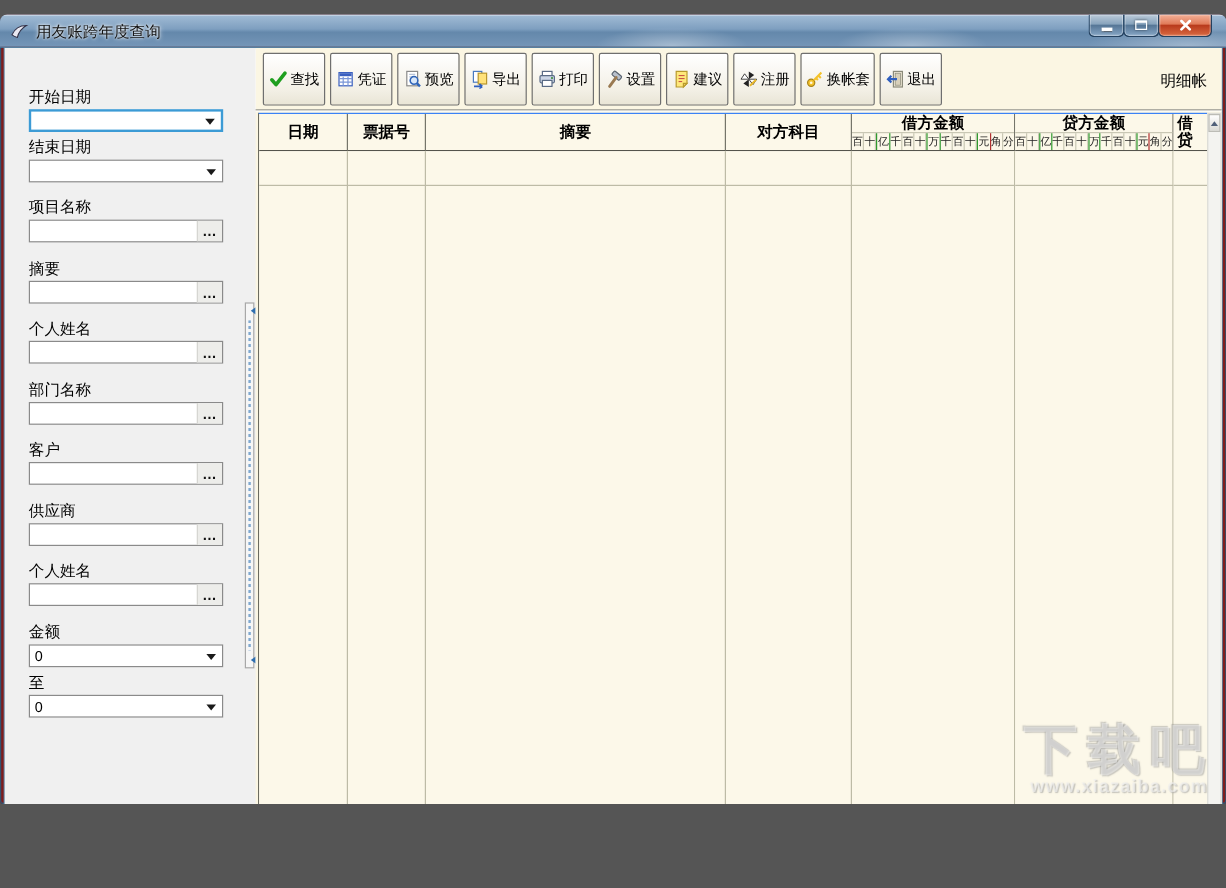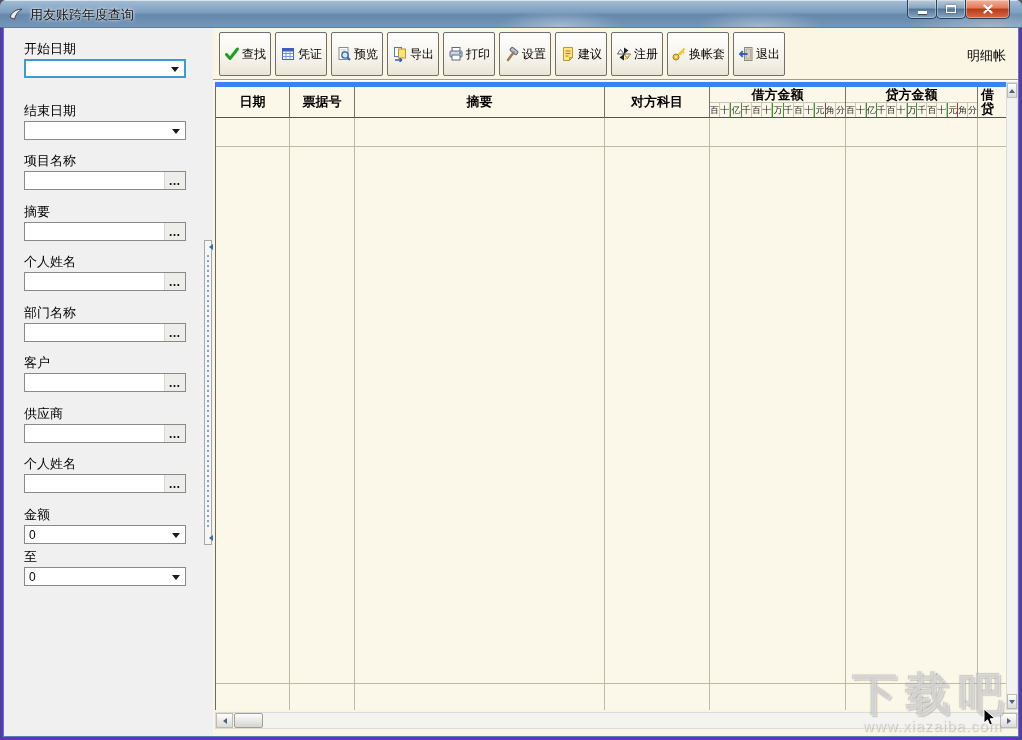--- a/index.html
+++ b/index.html
@@ -1,20 +1,20 @@
 <!DOCTYPE html>
 <html><head>
 <meta charset="utf-8">
 <style>
   * { margin:0; padding:0; box-sizing:border-box; }
   html,body { background:#555; }
   body { font-family:"Liberation Sans","DejaVu Sans",sans-serif; }
 
-  .window { position:relative; width:1022px; height:740px; margin:0 auto;
-    background:#6d28d9; border-radius:6px 6px 3px 3px; overflow:hidden;
+  .window { position:relative; width:1022px; height:658px; margin:12px auto;
+    background:#7f1d1d; border-radius:6px 6px 3px 3px; overflow:hidden;
     box-shadow:0 0 0 1px #33536f inset; }
 
   
   .titlebar { position:absolute; left:0; top:0; width:100%; height:28px;
     background:
       radial-gradient(ellipse 90px 22px at 560px 26px, rgba(255,255,255,.35), rgba(255,255,255,0) 70%),
       radial-gradient(ellipse 90px 22px at 760px 26px, rgba(255,255,255,.32), rgba(255,255,255,0) 70%),
       radial-gradient(ellipse 120px 24px at 990px 26px, rgba(255,255,255,.30), rgba(255,255,255,0) 70%),
       linear-gradient(180deg,#a3bdd6 0%,#7e9fc0 45%,#6488ab 55%,#7596b8 100%);
     border-bottom:1px solid #4a6e90; }
@@ -38,21 +38,21 @@
   .glyph-max { width:10px; height:8px; border:1px solid #fff; border-top-width:2px;
     box-shadow:0 0 2px rgba(0,0,0,.5); }
 
   
   .content { position:absolute; left:4px; top:28px; width:1014px; height:708px;
     background:#f0f0f0; box-shadow:0 0 0 1px #58809f; }
 
   
   .sidebar { position:absolute; left:0; top:0; width:209px; height:708px; background:#f0f0f0; }
   .fgroup { position:absolute; left:20px; width:162px; }
-  .g0{top:12px}.g1{top:74px}.g2{top:124px}.g3{top:175px}.g4{top:225px}.g5{top:276px}
+  .g0{top:32px}.g1{top:74px}.g2{top:124px}.g3{top:175px}.g4{top:225px}.g5{top:276px}
   .g6{top:326px}.g7{top:377px}.g8{top:427px}.g9{top:478px}.g10{top:520px}
   .flabel { height:16px; font-size:13px; color:#000; }
   .fbox { margin-top:3px; height:19px; background:#fff; border:1px solid #8a8a8a;
     display:flex; align-items:center; }
   .fbox[data-focused="true"] { border:2px solid #3c9bd5; }
   .fval { flex:1; padding-left:4px; font-size:12px; color:#000; overflow:hidden; white-space:nowrap; }
   .combo-btn { width:18px; height:100%; display:flex; align-items:center; justify-content:center; }
   .tri-down { width:0; height:0; border:4px solid transparent; border-top:5px solid #1a1a1a; margin-top:5px; }
   .ellipsis-btn { width:21px; height:100%; background:#ededea; border-left:1px solid #d6d6d2;
     display:flex; align-items:center; justify-content:center; font-size:12px; font-weight:bold;
@@ -78,21 +78,21 @@
     display:flex; flex-direction:row; align-items:center; justify-content:center; gap:2px; }
   .tb-btn.wide { width:62px; }
   .tb-btn .lbl { font-size:12px; color:#000; line-height:13px; }
   .tb-btn svg { width:16px; height:16px; }
   .mode-label { position:absolute; right:12px; top:19px; font-size:13px; color:#000;text-align:right; }
 
   
   .grid { position:absolute; left:2px; top:54px; width:791px; height:628px;
     display:grid; grid-template-columns:74px 65px 250px 105px 136px 132px 29px;
     grid-template-rows:31px 29px 1fr 27px;
-    background:#fcf8e9; border-left:1px solid #6b6b60; border-top:5px solid #3b82f6; }
+    background:#fcf8e9; border-left:1px solid #6b6b60; border-top:1px solid #3b82f6; }
   .h { border-right:1px solid #75756a; border-bottom:1px solid #54544c; background:#fcf8e9;
     font-weight:bold; font-size:13px; color:#000; display:flex; align-items:center; justify-content:center; }
   .h.amount { flex-direction:column; align-items:stretch; justify-content:center; }
   .amount-top { height:15px; display:flex; align-items:center; justify-content:center; }
   .strip { height:15px; display:flex; border-top:1px solid #c9c7b4; }
   .u { flex:1; font-size:9px; line-height:14px; text-align:center; color:#222;
     font-weight:normal; border-right:1px solid #c9c7b4; overflow:hidden; }
   .u:last-child { border-right:none; }
   .u.g { border-left:1px solid #2f9a2f; border-right:1px solid #2f9a2f; }
   .u.y { border-left:1px solid #2f9a2f; border-right:1px solid #b03030; }
@@ -119,21 +119,21 @@
   .hsb-btn.left { left:0; } .hsb-btn.right { right:0; }
   .tri-left-s { width:0; height:0; border:3px solid transparent; border-right:4px solid #50607a; margin-right:3px; }
   .tri-right-s { width:0; height:0; border:3px solid transparent; border-left:4px solid #50607a; margin-left:3px; }
   .hsb-thumb { position:absolute; left:18px; top:0; width:29px; height:15px;
     background:linear-gradient(180deg,#fdfdfd,#d4d4d0); border:1px solid #9f9f9a; border-radius:2px; }
 
   
   .wm { position:absolute; right:10px; bottom:6px; text-align:center; pointer-events:none; z-index:40; }
   .wm-title { font-size:45px; font-weight:bold; letter-spacing:8px; color:rgba(238,238,238,.55);
     text-shadow:1px 1px 1px rgba(140,140,140,.45), -1px -1px 1px rgba(140,140,140,.45); line-height:46px; }
-  .wm-url { font-size:15px; font-weight:normal; letter-spacing:1px; color:rgba(240,240,240,.65);
+  .wm-url { font-size:15px; font-weight:bold; letter-spacing:1px; color:rgba(240,240,240,.65);
     text-shadow:1px 1px 1px rgba(140,140,140,.5); line-height:16px;text-align:center; }
   .cursor { position:absolute; left:983px; top:708px; z-index:60; }
 </style>
 </head>
 <body>
 
 <div class="window">
 
   <div class="titlebar">
     <span class="app-icon">

